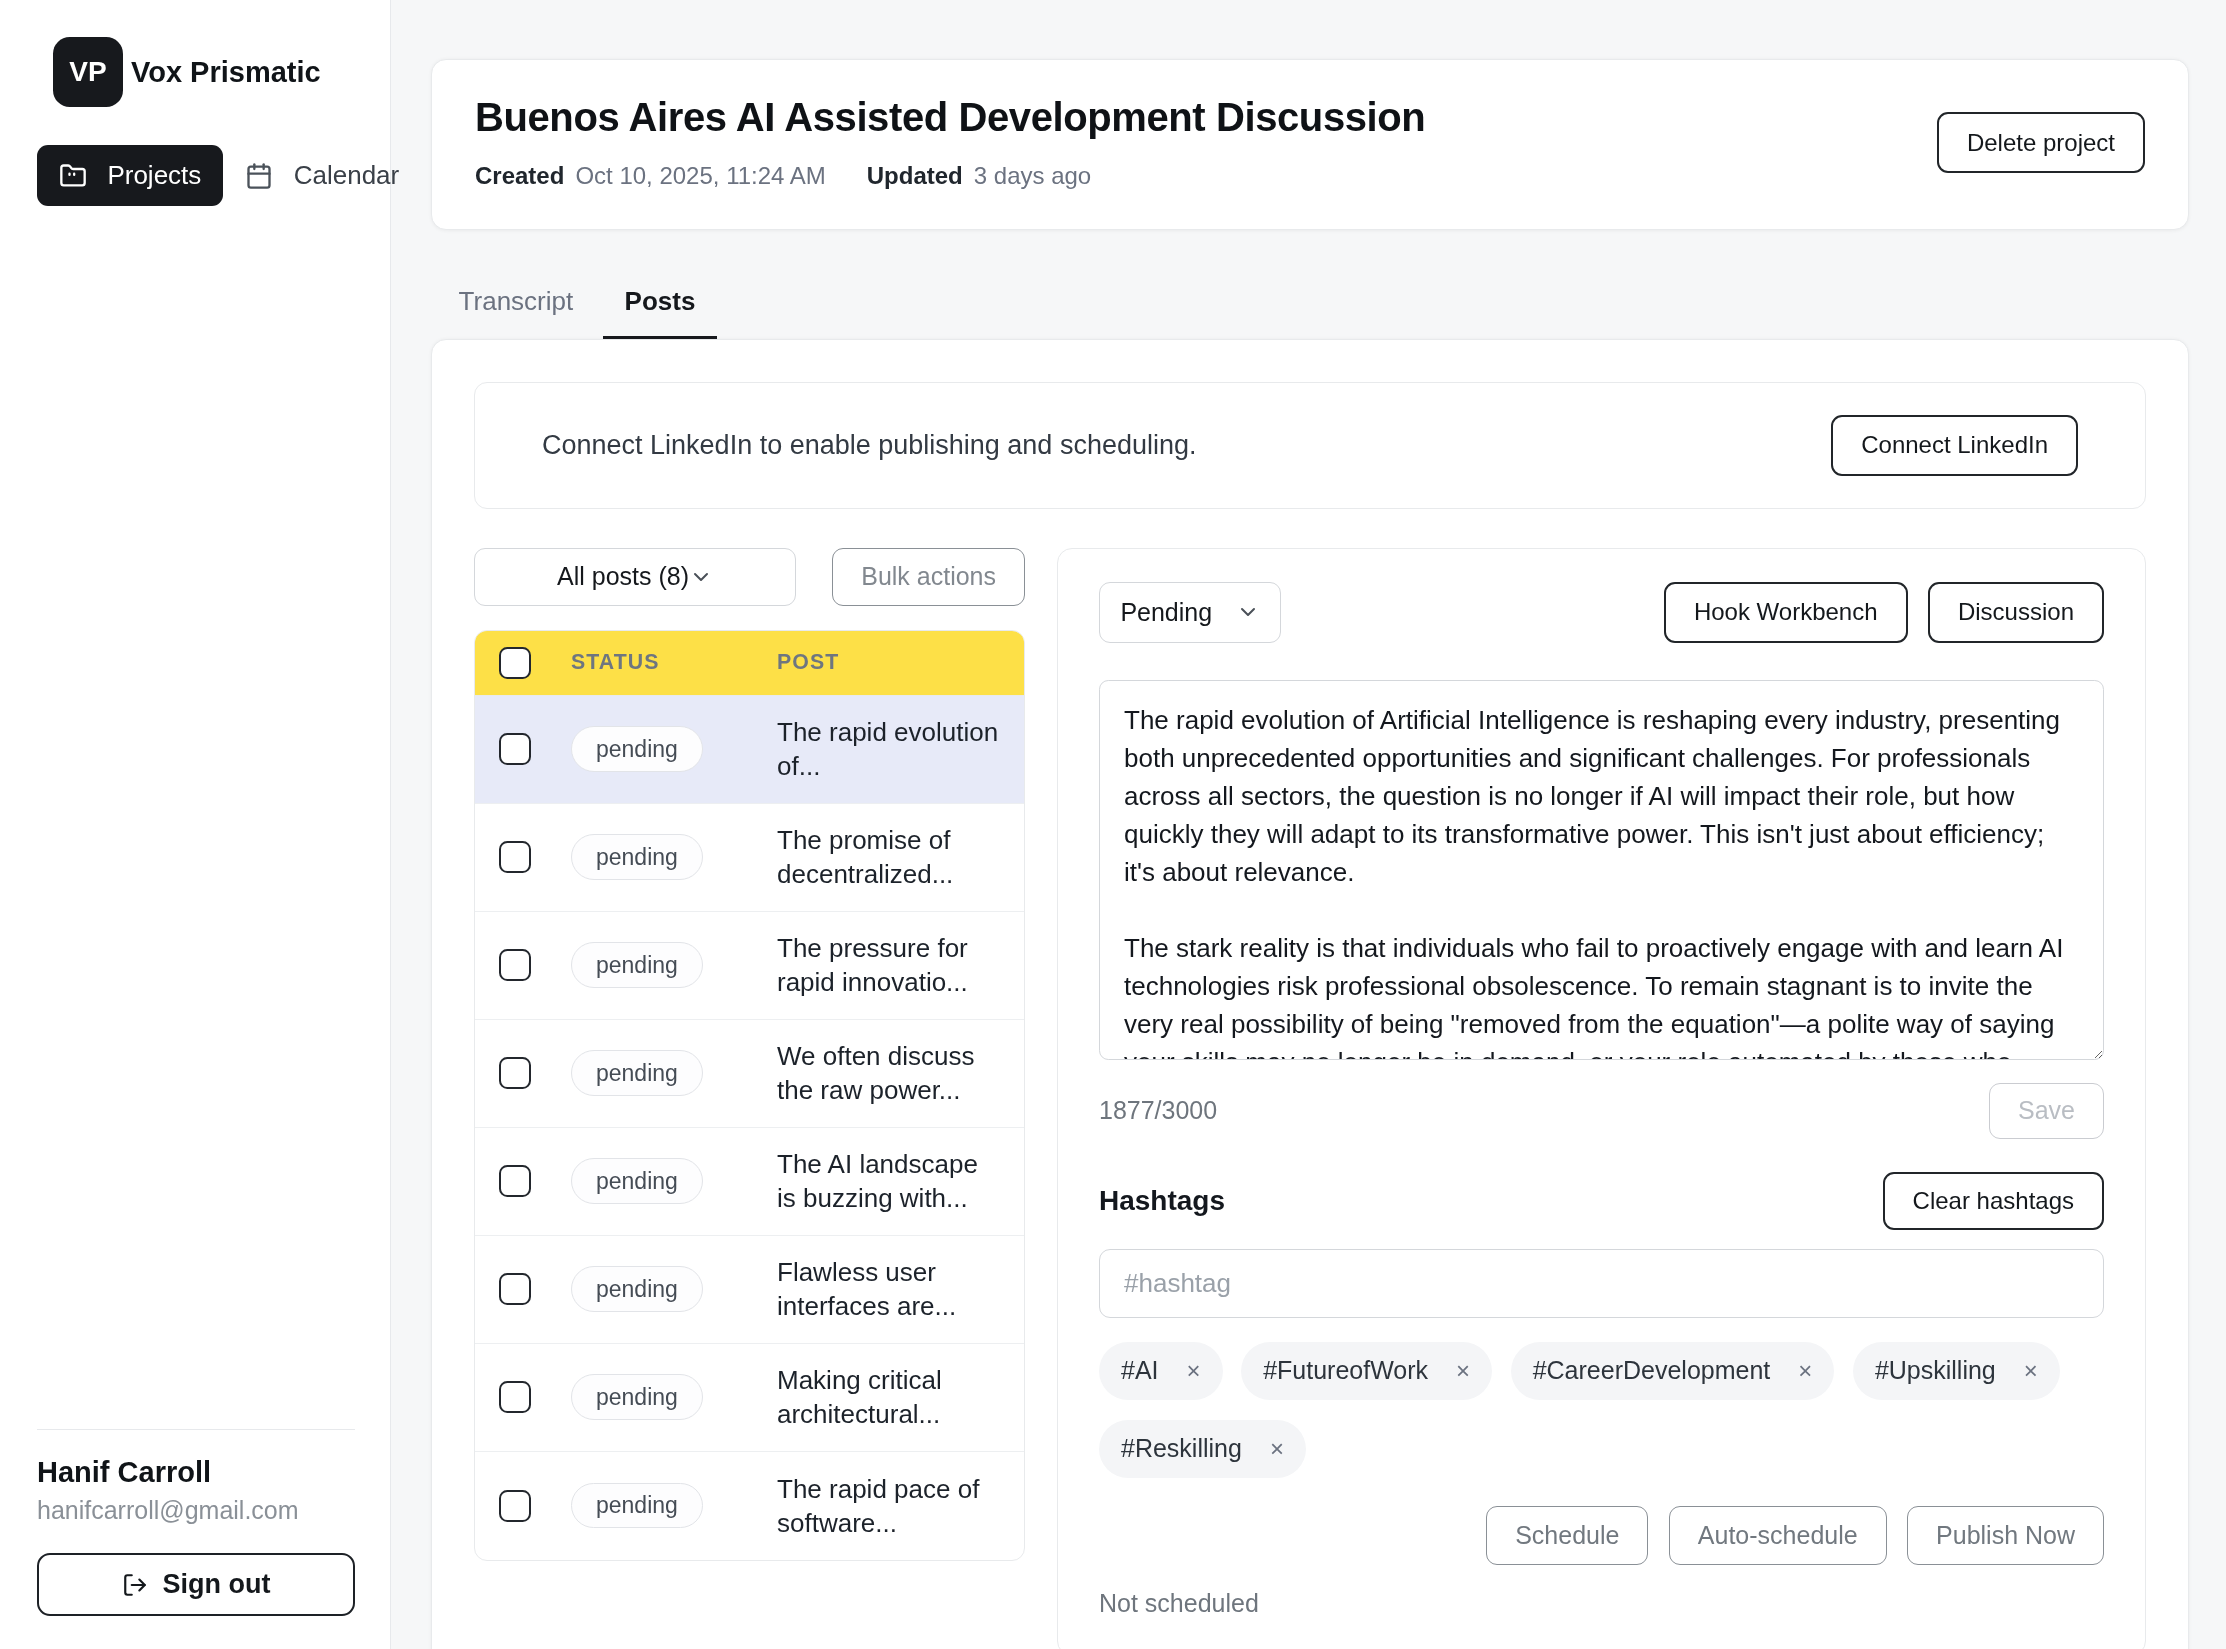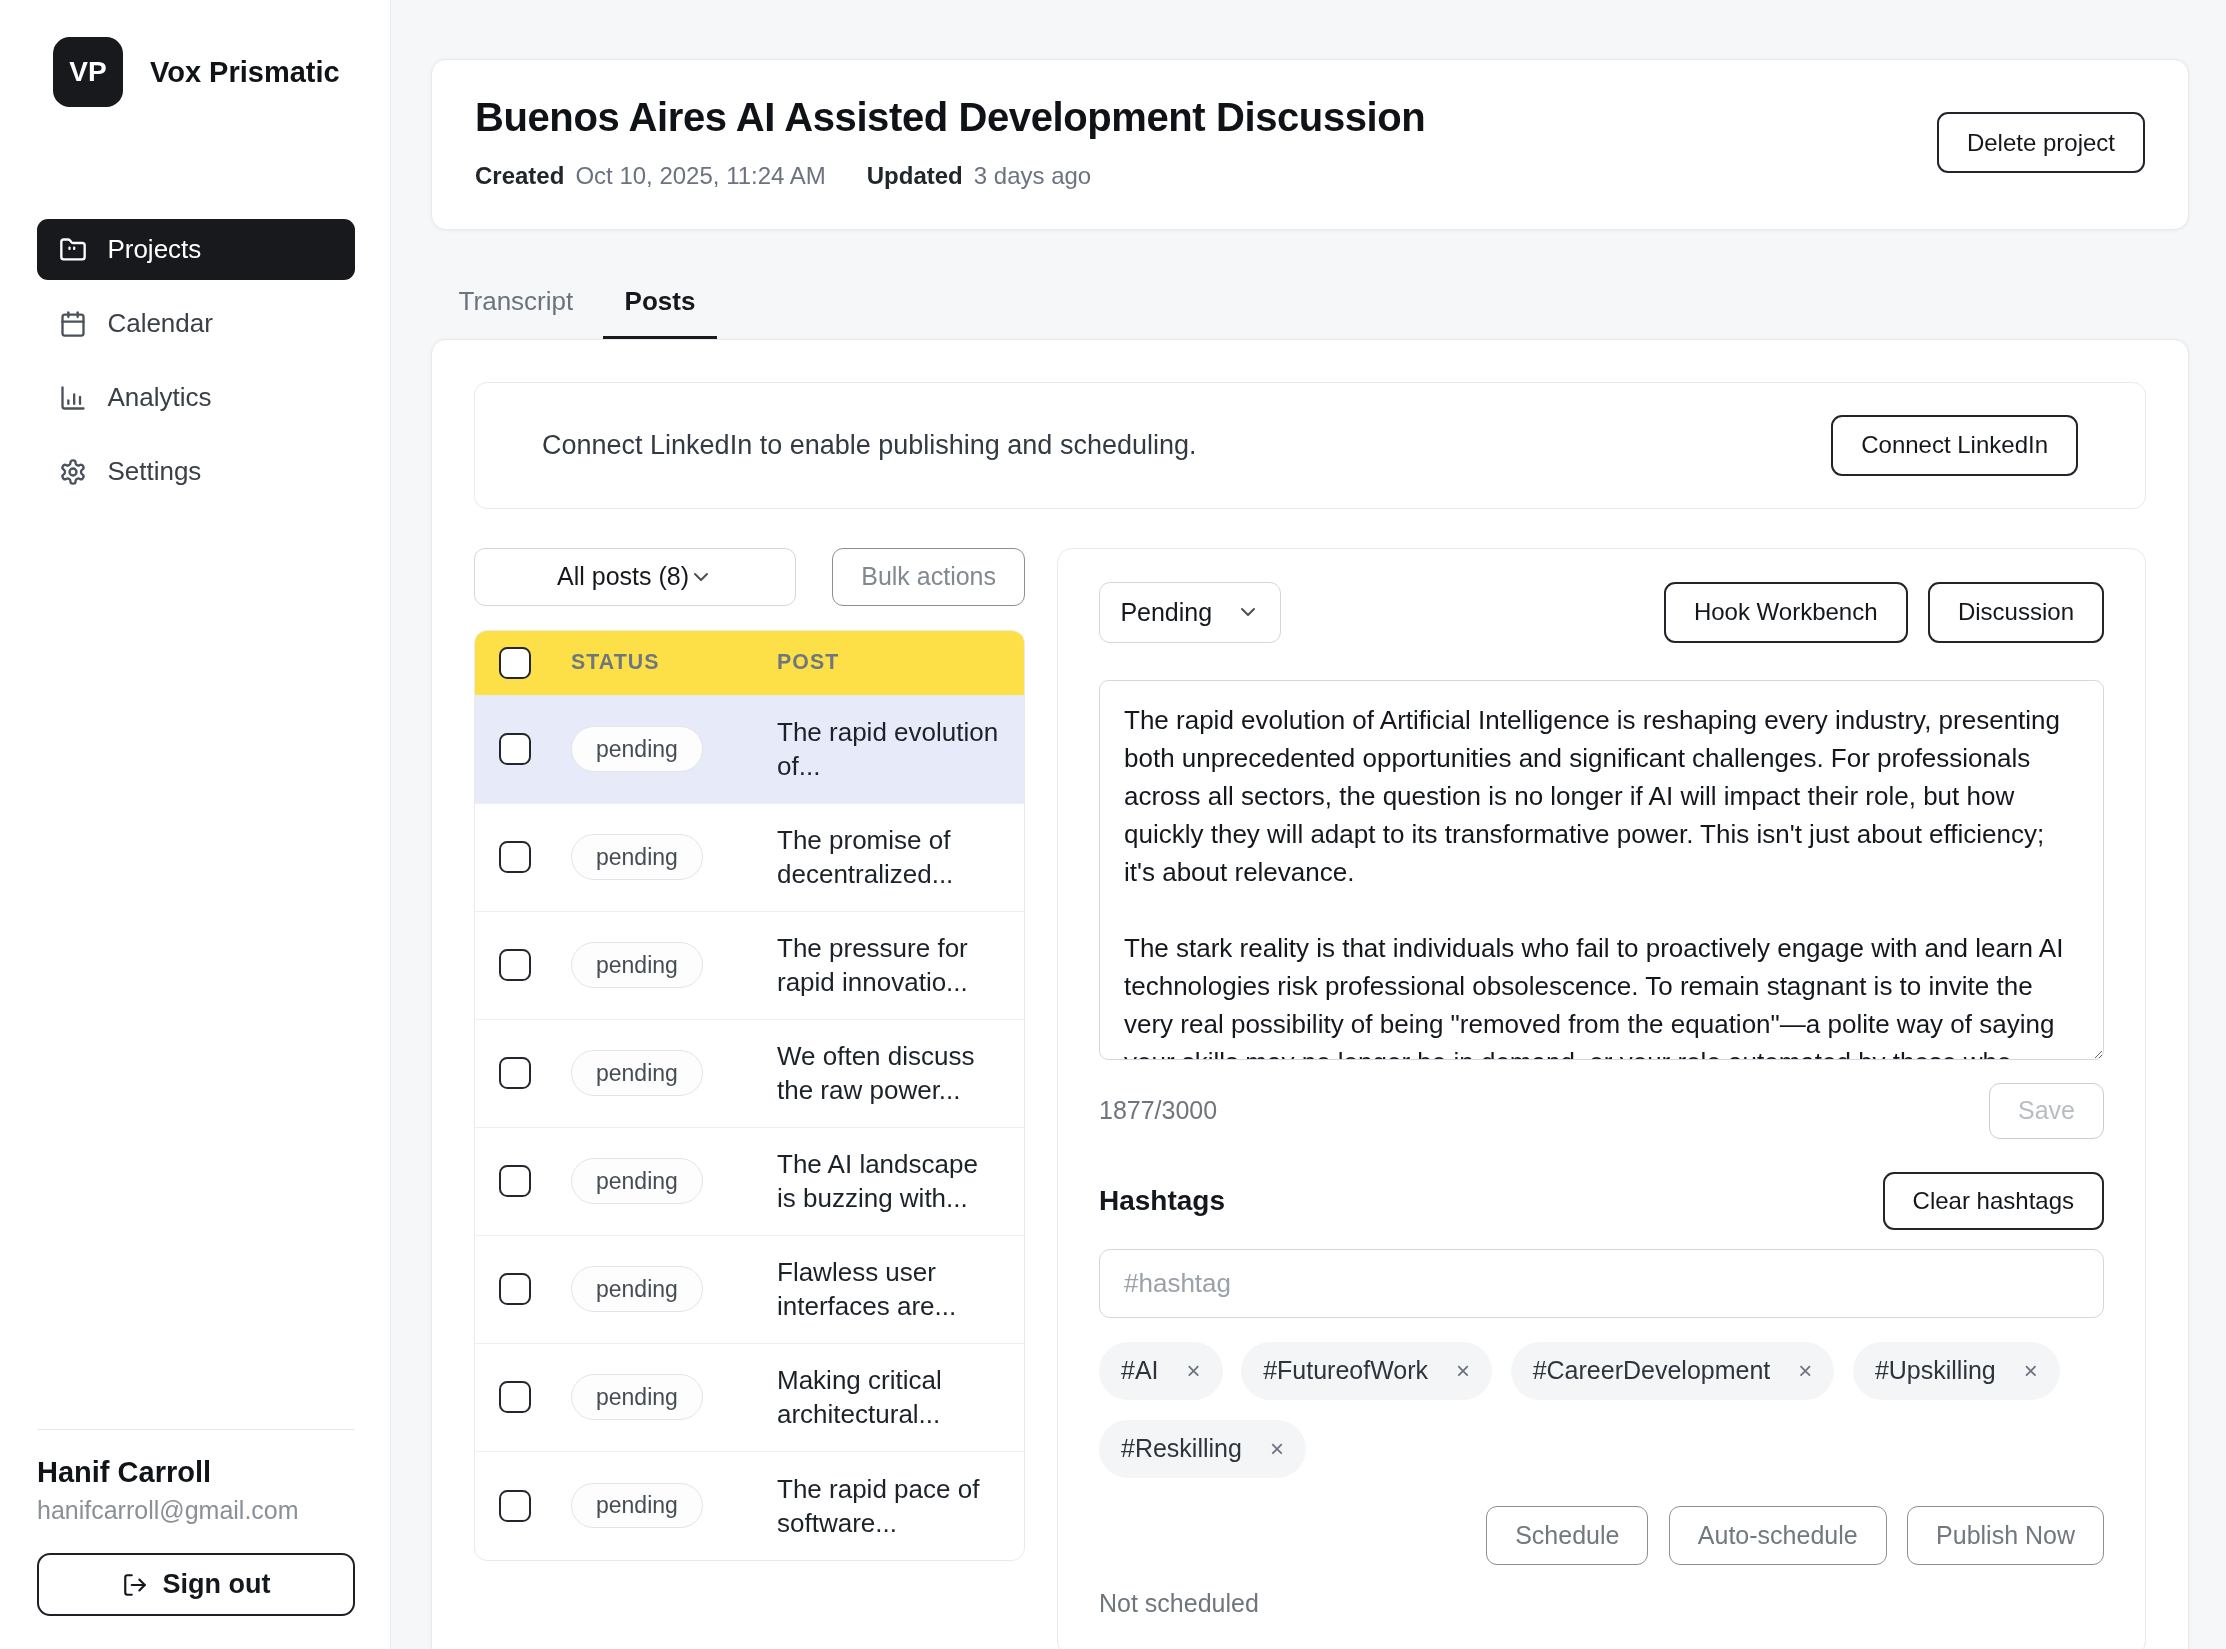--- a/index.html
+++ b/index.html
@@ -12,28 +12,28 @@
   }
   svg { display:block; }
 
   
   .sidebar {
     width:391px; min-width:391px; height:1649px;
     background:#ffffff; border-right:0.9px solid #e7e9ec;
     padding:37px 35px 33px 37px;
     display:flex; flex-direction:column;
   }
-  .brand-row { display:flex; align-items:center; gap:27px;padding-left:16px; }
+  .brand-row { display:flex; align-items:center; gap:8px;padding-left:16px; }
   .logo-badge {
     width:70px; height:70px; border-radius:16.7px; background:#17191d;
     color:#fff; font-size:28px; font-weight:700;
     display:flex; align-items:center; justify-content:center;
   }
   .brand-name { font-size:29px; font-weight:700; color:#101418; }
-  .nav { margin-top:112px; display:flex; flex-direction:column; gap:13px; }
+  .nav { margin-top:38px; display:flex; flex-direction:row; }
   .nav-item {
     height:61px; border-radius:11px; display:flex; align-items:center; gap:20.4px;
     padding:0 22px; font-size:26px; font-weight:500; color:#3a4048; cursor:pointer;
   }
   .nav-item .nav-icon { color:#4b525a; }
   .nav-item.active { background:#17191d; color:#ffffff; }
   .nav-item.active .nav-icon { color:#ffffff; }
   .sidebar-footer { margin-top:auto; border-top:0.9px solid #e7e9ec; padding-top:26px; }
   .user-name { font-size:29px; font-weight:700; color:#101418; }
   .user-email { margin-top:7.4px; font-size:25px; color:#8a9097; }

